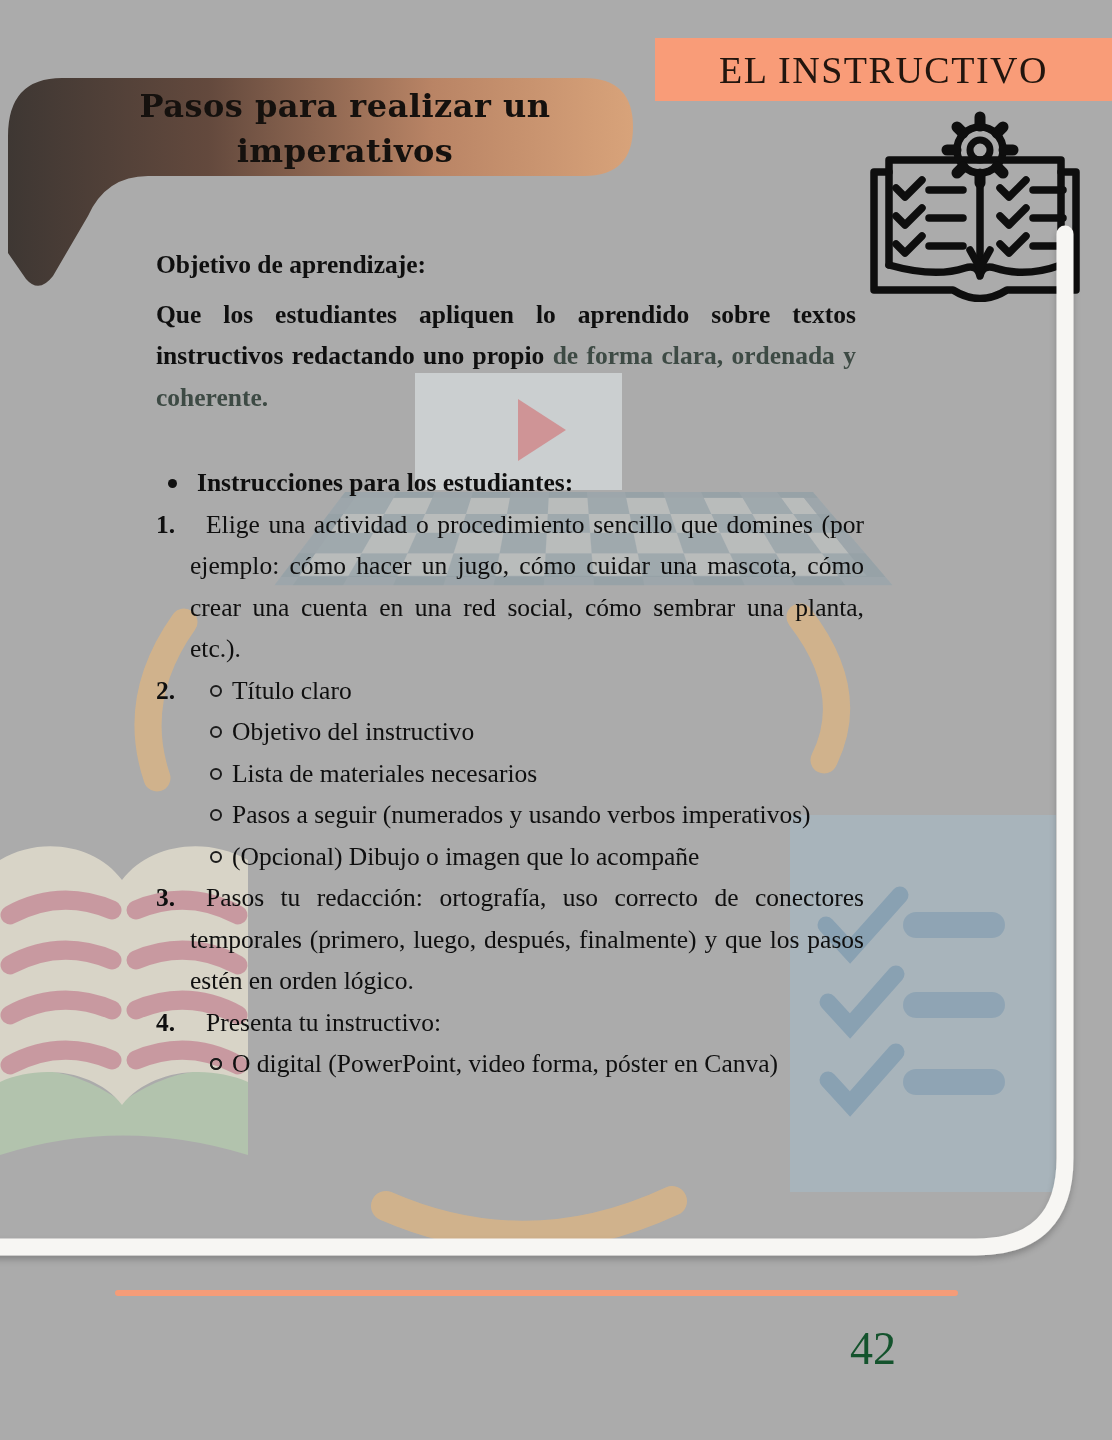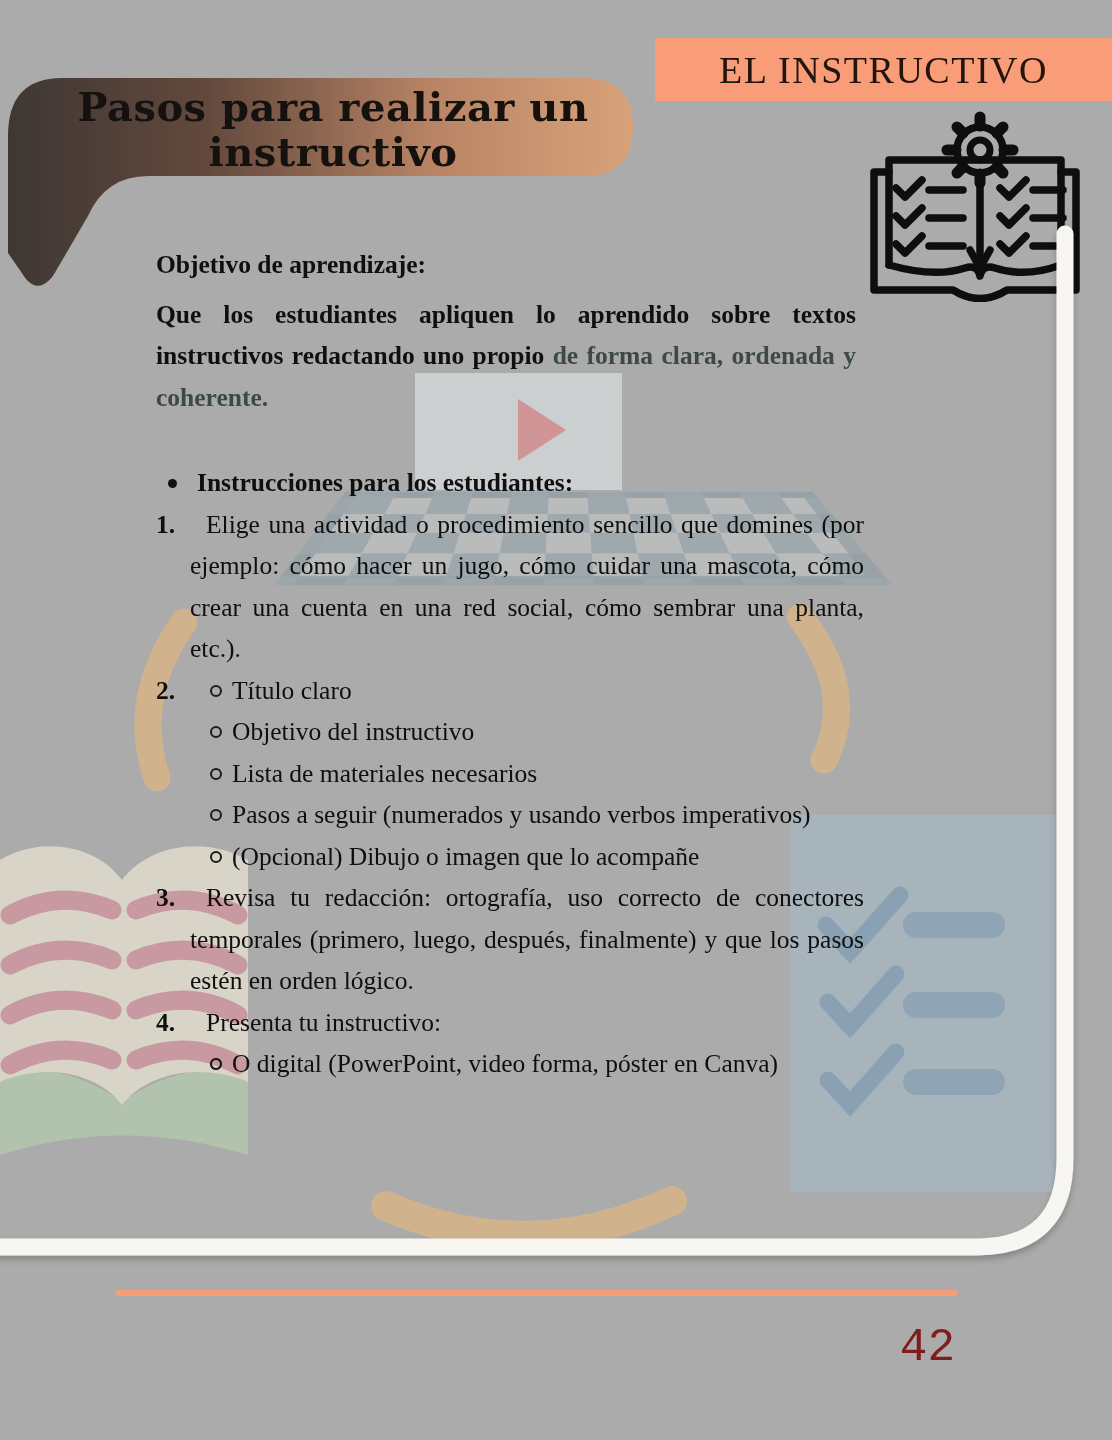--- a/index.html
+++ b/index.html
@@ -19,23 +19,23 @@
     width:440px;height:150px;
     transform:rotateX(55deg);transform-origin:50% 0;
     border:14px solid rgba(116,143,156,.75);
     background:
       conic-gradient(#ccd3d2 90deg,#8ea6b1 90deg 180deg,#ccd3d2 180deg 270deg,#8ea6b1 270deg);
     background-size:76px 76px;
   }
 
   
   .title-text{
-    left:28px;top:84px;width:610px;z-index:3;
+    left:40px;top:84px;width:610px;z-index:3;
     font-family:"DejaVu Serif", serif;font-weight:bold;
-    font-size:40px;line-height:45px;letter-spacing:.5px;
+    font-size:32px;line-height:45px;letter-spacing:.5px;
     color:#15110e;text-align:center;
   }
   .header-tab{
     left:655px;top:38px;width:457px;height:63px;z-index:3;
     background:#f99c78;display:flex;align-items:center;justify-content:center;
   }
   .header-tab span{
     font-family:"Liberation Serif", serif;font-size:38px;letter-spacing:1.5px;color:#22150e;
   }
 
@@ -64,22 +64,22 @@
   .item b{font-weight:normal;margin-left:16px;}
   .sub{position:relative;padding-left:84px;}
   .sub .ring{
     position:absolute;left:62px;top:15px;width:8px;height:8px;
     border:2.5px solid #1c1c1c;border-radius:50%;
   }
 
   
   .foot-rule{left:115px;top:1290px;width:843px;height:6px;border-radius:3px;background:#f59c78;z-index:6;}
   .page-num{
-    left:850px;top:1322px;width:105px;text-align:right;z-index:6;
-    font-family:Liberation Mono, monospace;font-size:46px;color:#7f1d1d;
+    left:850px;top:1322px;width:105px;z-index:6;
+    font-family:Liberation Serif, serif;font-size:46px;color:#14532d;
   }
 </style>
 </head>
 <body>
 
 <svg id="decor" class="abs" viewBox="0 0 1112 1440">
 
   <rect x="415" y="373" width="207" height="117" fill="#dfe5e6" opacity="0.62"></rect>
   <polygon points="518,399 518,461 566,430" fill="#d08a8c" opacity="0.85"></polygon>
 
@@ -129,21 +129,21 @@
   </defs>
   <path d="M 8,136 Q 8,78 62,78 L 584,78 Q 633,78 633,127 Q 633,176 584,176 L 148,176 Q 106,176 88,216 L 53,276 Q 39,294 26,279 L 8,253 Z" fill="url(#bannerGrad)"></path>
 </svg>
 
 <div class="abs kb-wrap">
     <div class="kb"></div>
   </div>
 
 <div class="abs title-text">
   <div>Pasos para realizar un</div>
-  <div>instructivo</div>
+  <div>imperativos</div>
 </div>
 
 <div class="abs header-tab">
   <span>EL INSTRUCTIVO</span>
 </div>
 
 <svg id="bookGearIcon" class="abs" viewBox="0 0 230 192">
   <g stroke="#0e0e0e" stroke-width="7.5" fill="none" stroke-linejoin="round" stroke-linecap="round">
 
     <path d="M 24,62 H 9 V 180 H 88 Q 115,197 142,180 H 211 V 62 H 196"></path>
@@ -205,21 +205,21 @@
       <span class="num">2.</span>
     </div>
     <div class="sub"><span class="ring"></span><span>Título claro</span></div>
     <div class="sub"><span class="ring"></span><span>Objetivo del instructivo</span></div>
     <div class="sub"><span class="ring"></span><span>Lista de materiales necesarios</span></div>
     <div class="sub"><span class="ring"></span><span>Pasos a seguir (numerados y usando verbos imperativos)</span></div>
     <div class="sub"><span class="ring"></span><span>(Opcional) Dibujo o imagen que lo acompañe</span></div>
 
     <div class="item">
       <span class="num">3.</span>
-      <b>Revisa tu redacción:</b>
+      <b>Pasos tu redacción:</b>
       <span>ortografía, uso correcto de conectores temporales (primero, luego, después, finalmente) y que los pasos estén en orden lógico.</span>
     </div>
 
     <div class="item">
       <span class="num">4.</span>
       <b>Presenta tu instructivo:</b>
     </div>
     <div class="sub"><span class="ring"></span></div>
     <div class="sub"><span class="ring"></span><span>O digital (PowerPoint, video forma, póster en Canva)</span></div>
   </div>

